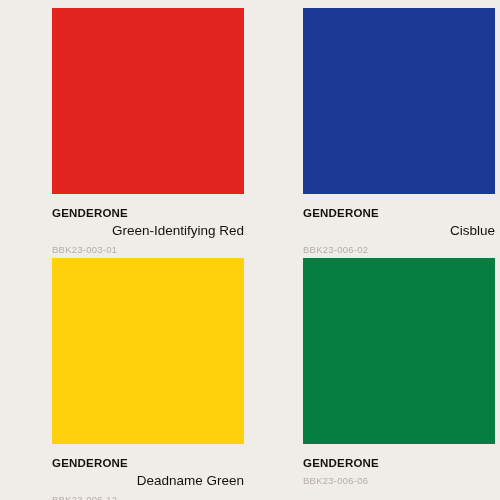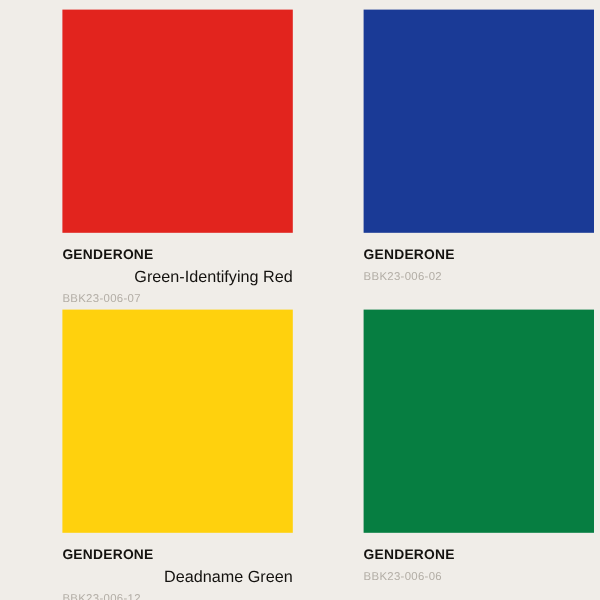--- a/index.html
+++ b/index.html
@@ -70,28 +70,29 @@
 </head>
 <body style="background-color: rgb(240, 237, 232);">
 
 <div class="palette-grid">
 
   <div class="swatch-cell">
     <div class="swatch-chip" style="background-color: rgb(226, 36, 30);"></div>
     <div class="swatch-caption">
       <div class="brand-line">GENDERONE</div>
       <div class="name-line">Green-Identifying Red</div>
-      <div class="code-line">BBK23-006-07</div>
+      <div class="code-line">BBK23-003-01</div>
     </div>
   </div>
 
   <div class="swatch-cell">
     <div class="swatch-chip" style="background-color: rgb(26, 58, 150);"></div>
     <div class="swatch-caption">
       <div class="brand-line">GENDERONE</div>
+      <div class="name-line">Cisblue</div>
       <div class="code-line">BBK23-006-02</div>
     </div>
   </div>
 
   <div class="swatch-cell">
     <div class="swatch-chip" style="background-color: rgb(255, 209, 13);"></div>
     <div class="swatch-caption">
       <div class="brand-line">GENDERONE</div>
       <div class="name-line">Deadname Green</div>
       <div class="code-line">BBK23-006-12</div>

